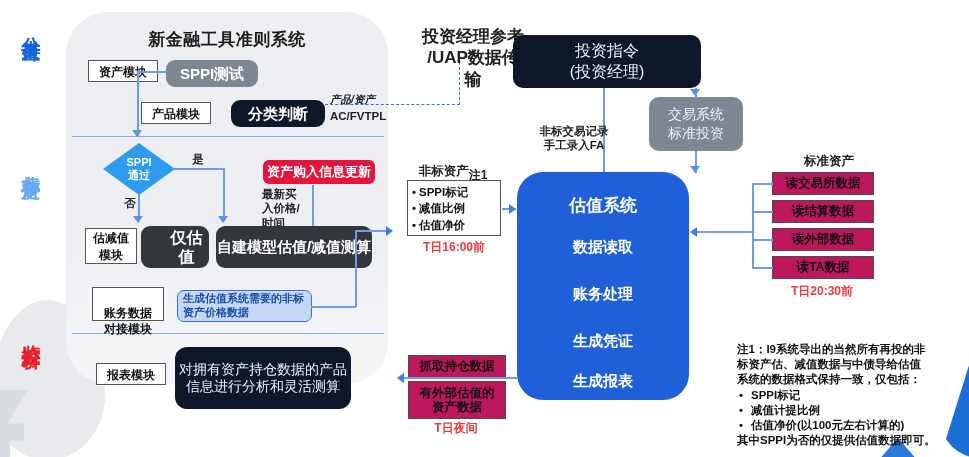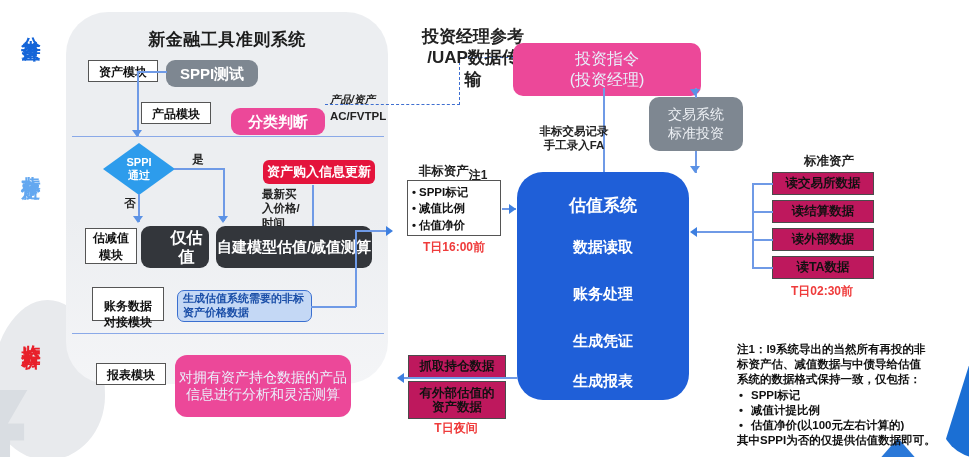--- a/index.html
+++ b/index.html
@@ -38,21 +38,21 @@
   .sep2{left:72px;top:333px;width:312px;}
 
   
   .tag{position:absolute;background:#fff;border:1.3px solid #555;
         font-size:12px;font-weight:bold;color:#111;text-align:center;
         line-height:1.15;padding:1px 3px;box-sizing:border-box;}
   .rbox{position:absolute;border-radius:9px;display:flex;align-items:center;
         justify-content:center;text-align:center;box-sizing:border-box;
         font-size:15px;line-height:1.2;}
   .gray-box{background:#7e8791;color:#fff;font-weight:bold;}
-  .blue-box{background:#ec4899;color:#fff;font-weight:bold;margin-top:8px;}
+  .blue-box{background:#0f172a;color:#fff;font-weight:bold;}
   .dark-box{background:#33363b;color:#fff;font-weight:bold;}
   .red-box{background:#e4143c;color:#fff;font-weight:bold;border-radius:6px;font-size:13px;}
   .lblue-box{background:#c4d8f5;color:#1b4fa8;border:1.2px solid #3a6fd0;
         font-size:11px;font-weight:bold;border-radius:7px;line-height:1.25;
         padding:3px 5px;text-align:left;justify-content:flex-start;}
   .diamond{position:absolute;background:#2d9cec;color:#fff;font-weight:bold;
         font-size:11px;display:flex;align-items:center;justify-content:center;
         text-align:center;line-height:1.15;
         clip-path:polygon(50% 0,100% 50%,50% 100%,0 50%);}
 
@@ -161,21 +161,21 @@
 
   <div class="tag" style="left:85px;top:228px;width:52px;height:36px;line-height:17px;padding-top:1px;">
     <span>估减值</span><br>
     <span>模块</span>
   </div>
 
   <div class="rbox dark-box" style="left:141px;top:226px;width:68px;height:42px;font-size:16px;padding-left:23px;">仅估值</div>
 
   <div class="rbox dark-box" style="left:216px;top:226px;width:156px;height:42px;font-size:15px;">自建模型估值/减值测算</div>
 
-  <div class="tag" style="left:92px;top:287px;width:72px;height:34px;line-height:16px;padding-top:10px;">
+  <div class="tag" style="left:92px;top:287px;width:72px;height:34px;line-height:16px;padding-top:17px;">
     <span>账务数据</span><br>
     <span>对接模块</span>
   </div>
 
   <div class="rbox lblue-box" style="left:177px;top:290px;width:135px;height:32px;">生成估值系统需要的非标资产价格数据</div>
 
   <div class="ln lnh" style="left:311px;top:306px;width:45px;"></div>
   <div class="ln lnv" style="left:355px;top:230px;height:77px;"></div>
   <div class="ln lnh" style="left:355px;top:230px;width:32px;"></div>
   <div class="arrow-r" style="left:386px;top:226px;"></div>
@@ -250,21 +250,21 @@
 
   <div class="ln lnh" style="left:402px;top:377px;width:115px;"></div>
   <div class="arrow-l" style="left:397px;top:373px;"></div>
 
   <div class="note" style="left:781px;top:154px;width:96px;text-align:center;font-size:12.5px;">标准资产</div>
 
   <div class="std-item" style="left:772px;top:172px;width:100px;height:21px;">读交易所数据</div>
   <div class="std-item" style="left:772px;top:200px;width:100px;height:21px;">读结算数据</div>
   <div class="std-item" style="left:772px;top:228px;width:100px;height:21px;">读外部数据</div>
   <div class="std-item" style="left:772px;top:256px;width:100px;height:21px;">读TA数据</div>
-  <div class="red-note" style="left:772px;top:283px;width:100px;">T日02:30前</div>
+  <div class="red-note" style="left:772px;top:283px;width:100px;">T日20:30前</div>
 
   <div class="ln lnv" style="left:752px;top:183px;height:85px;"></div>
   <div class="ln lnh" style="left:752px;top:183px;width:21px;"></div>
   <div class="ln lnh" style="left:752px;top:211px;width:21px;"></div>
   <div class="ln lnh" style="left:752px;top:239px;width:21px;"></div>
   <div class="ln lnh" style="left:752px;top:267px;width:21px;"></div>
   <div class="ln lnh" style="left:697px;top:231px;width:56px;"></div>
   <div class="arrow-l" style="left:690px;top:227px;"></div>
 
   <div class="notelist">

